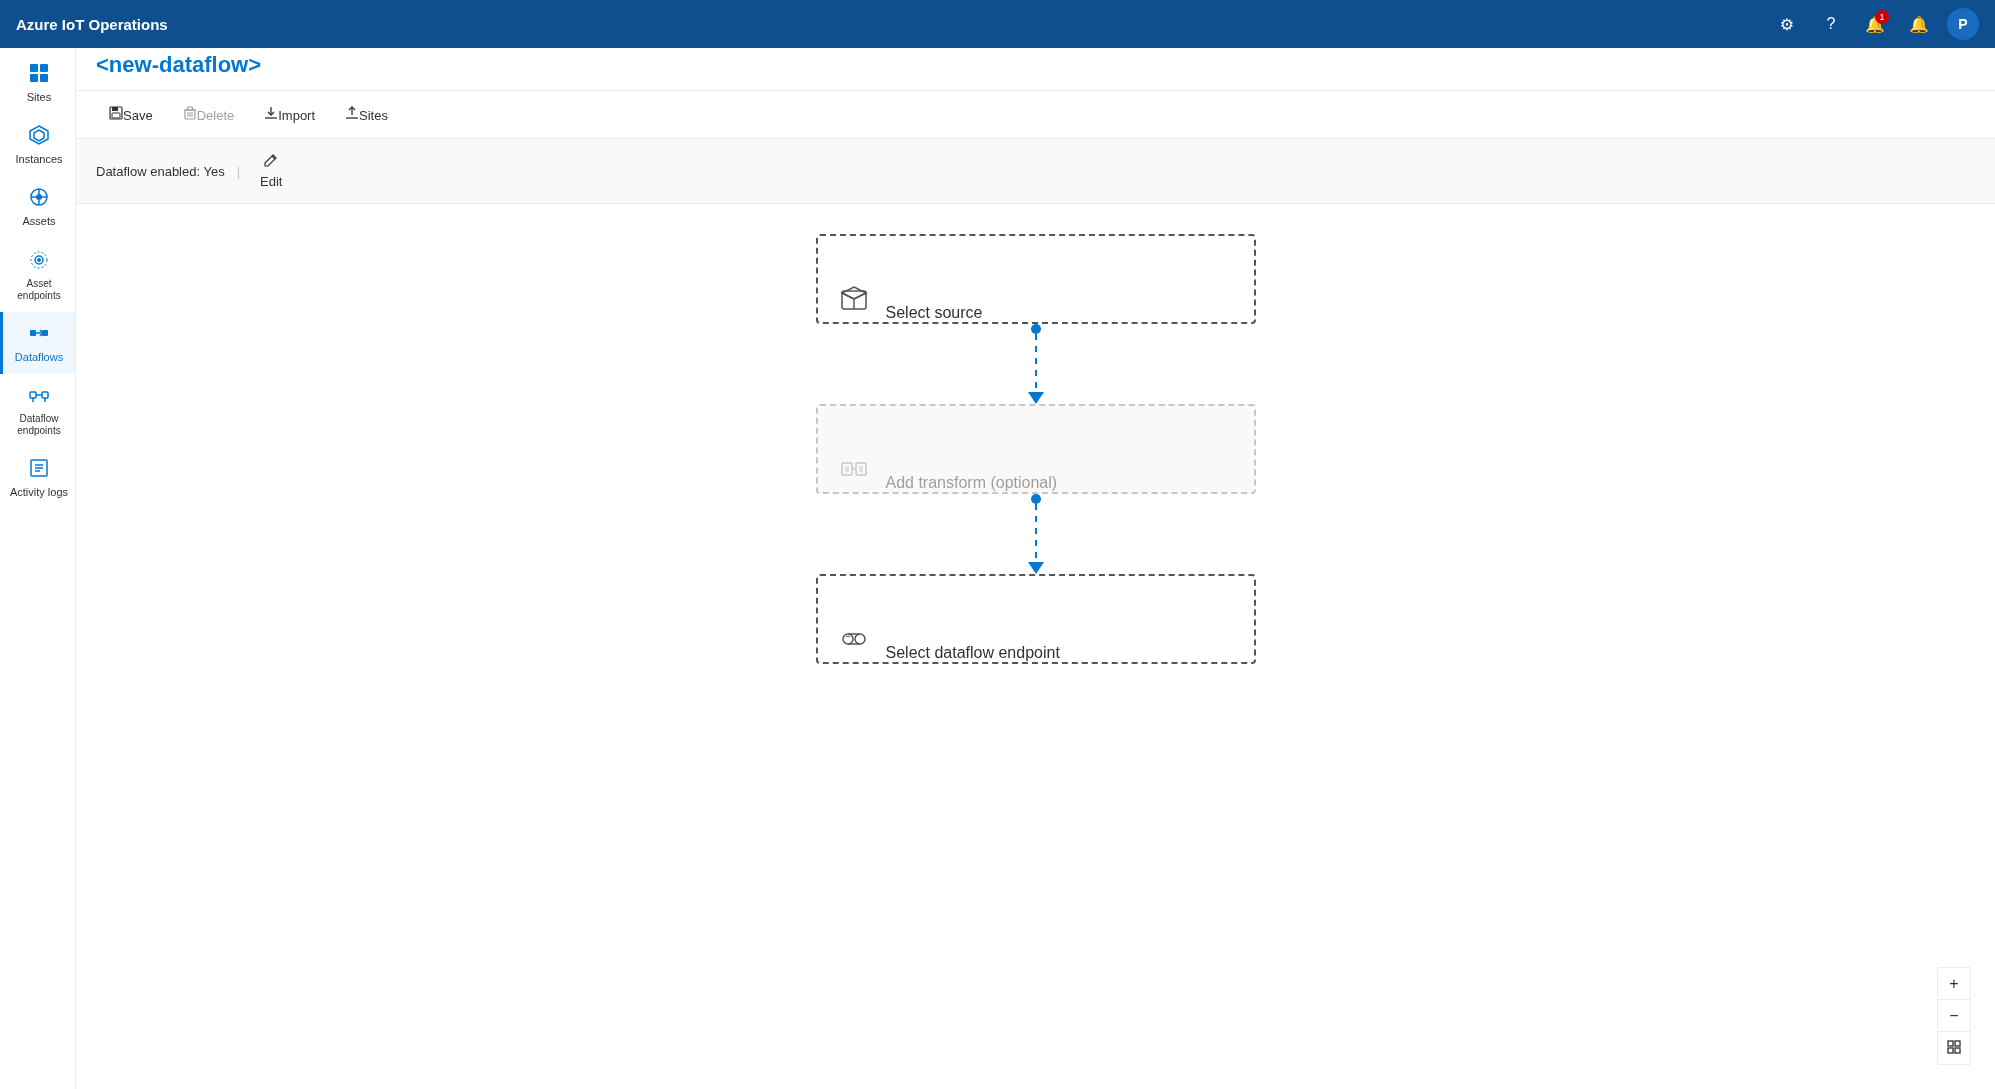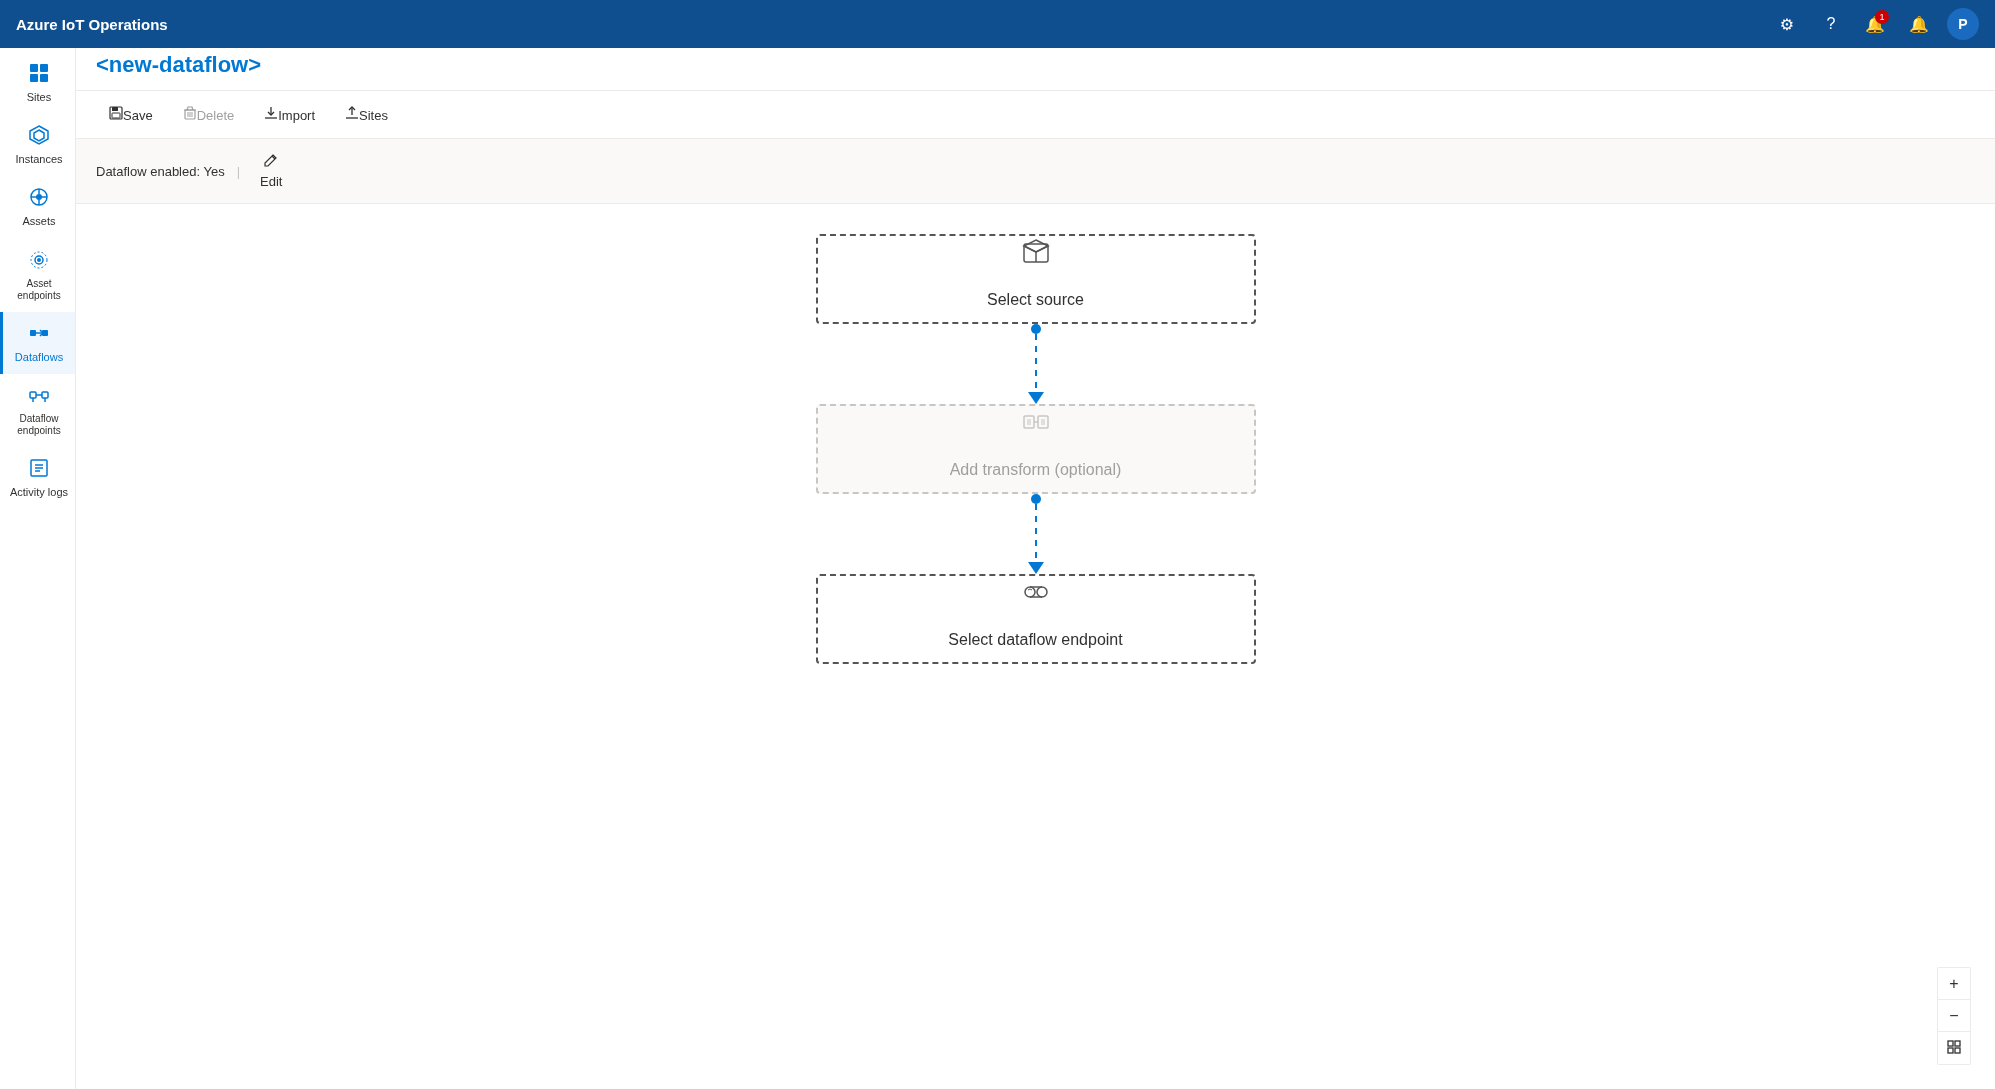--- a/index.html
+++ b/index.html
@@ -219,27 +219,26 @@
       gap: 0;
     }
 
     
     .flow-node {
       width: 440px;
       height: 90px;
       border: 2px dashed #555;
       border-radius: 4px;
       display: flex;
-      align-items: center;
+      align-items: flex-end;
       padding: 0 20px;
       gap: 16px;
       cursor: pointer;
       background: white;
       position: relative;
-      flex-direction: column;
     }
     .flow-node.transform {
       border-color: #c8c6c4;
       background: #faf9f8;
     }
     .flow-node-icon {
       font-size: 28px;
       color: #605e5c;
     }
     .flow-node-label {

